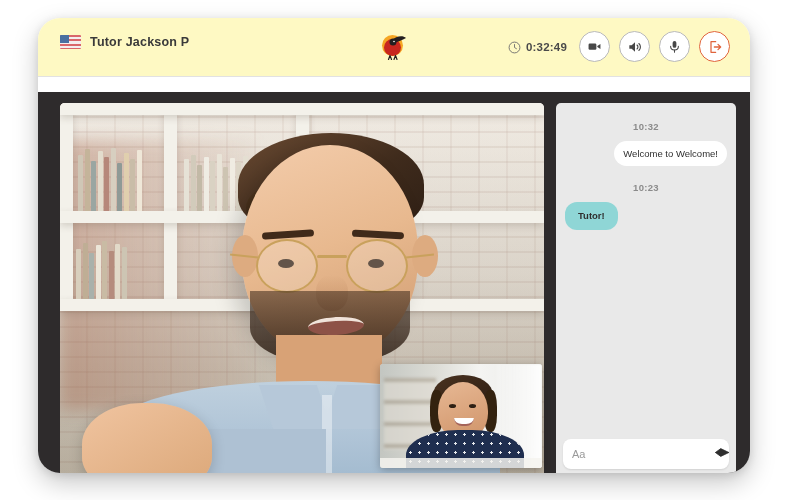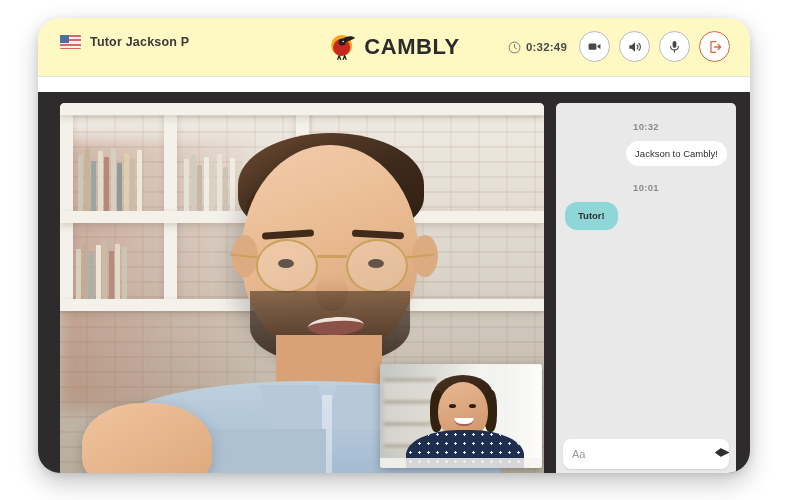--- a/index.html
+++ b/index.html
@@ -549,21 +549,20 @@
         <svg viewBox="0 0 60 60" width="30" height="30">
           <circle cx="27" cy="27" r="21" fill="#f5a623"></circle>
           <circle cx="27" cy="31" r="17" fill="#c8271f"></circle>
           <path d="M26 16 C34 8, 48 6, 54 12 C48 16, 40 18, 33 21 Z" fill="#231f20"></path>
           <circle cx="28" cy="20" r="7" fill="#231f20"></circle>
           <circle cx="30" cy="19" r="1.6" fill="#ffffff"></circle>
           <path d="M22 47 l-3 8 M22 47 l3 8" stroke="#231f20" stroke-width="2.4" fill="none" stroke-linecap="round"></path>
           <path d="M33 47 l-3 8 M33 47 l3 8" stroke="#231f20" stroke-width="2.4" fill="none" stroke-linecap="round"></path>
         </svg>
       </span>
-      <span class="logo-word">CAMBLY</span>
     </div>
 
     <div class="controls">
 
       <div class="timer">
         <span class="clock-icon">
           <svg viewBox="0 0 24 24" width="13" height="13">
             <circle cx="12" cy="12" r="10" fill="none" stroke="#6e6e6e" stroke-width="1.7"></circle>
             <path d="M12 6.5 V12 L15.6 14.2" fill="none" stroke="#6e6e6e" stroke-width="1.7" stroke-linecap="round"></path>
           </svg>
@@ -703,25 +702,25 @@
       <div class="w-desk"></div>
     </div>
 
     <div class="chat-panel">
 
       <div class="chat-scroll">
 
         <div class="chat-time">10:32</div>
 
         <div class="msg-row right">
-          <div class="bubble out">Jackson to Cambly!</div>
+          <div class="bubble out">Welcome to Welcome!</div>
         </div>
 
 
-        <div class="chat-time" style="margin-top:16px;">10:01</div>
+        <div class="chat-time" style="margin-top:16px;">10:23</div>
 
         <div class="msg-row left">
           <div class="bubble in">Tutor!</div>
         </div>
 
       </div>
 
       <div class="chat-input-wrap">
         <div class="chat-input-bar">
           <input class="chat-input" type="text" placeholder="Aa" style="">

